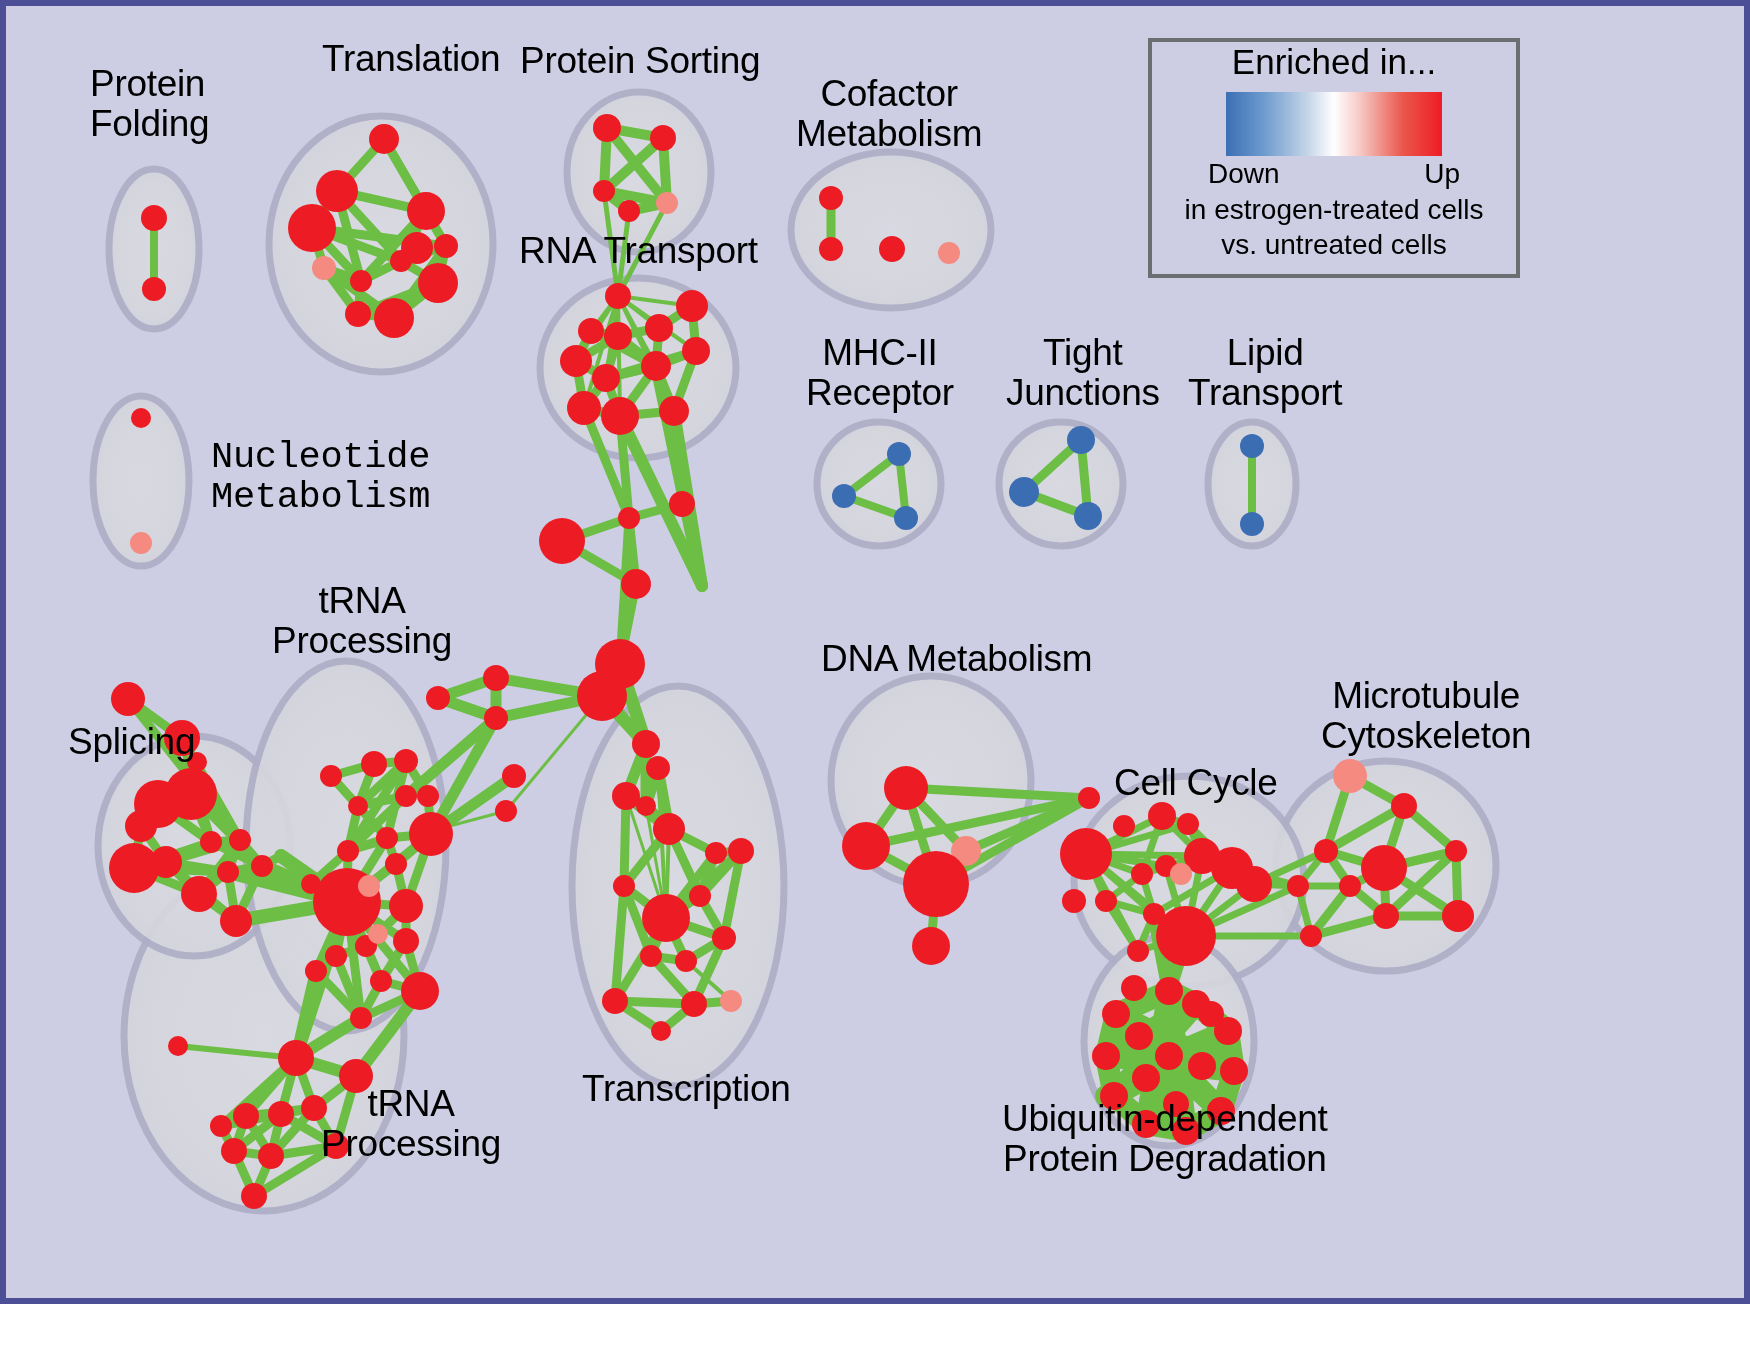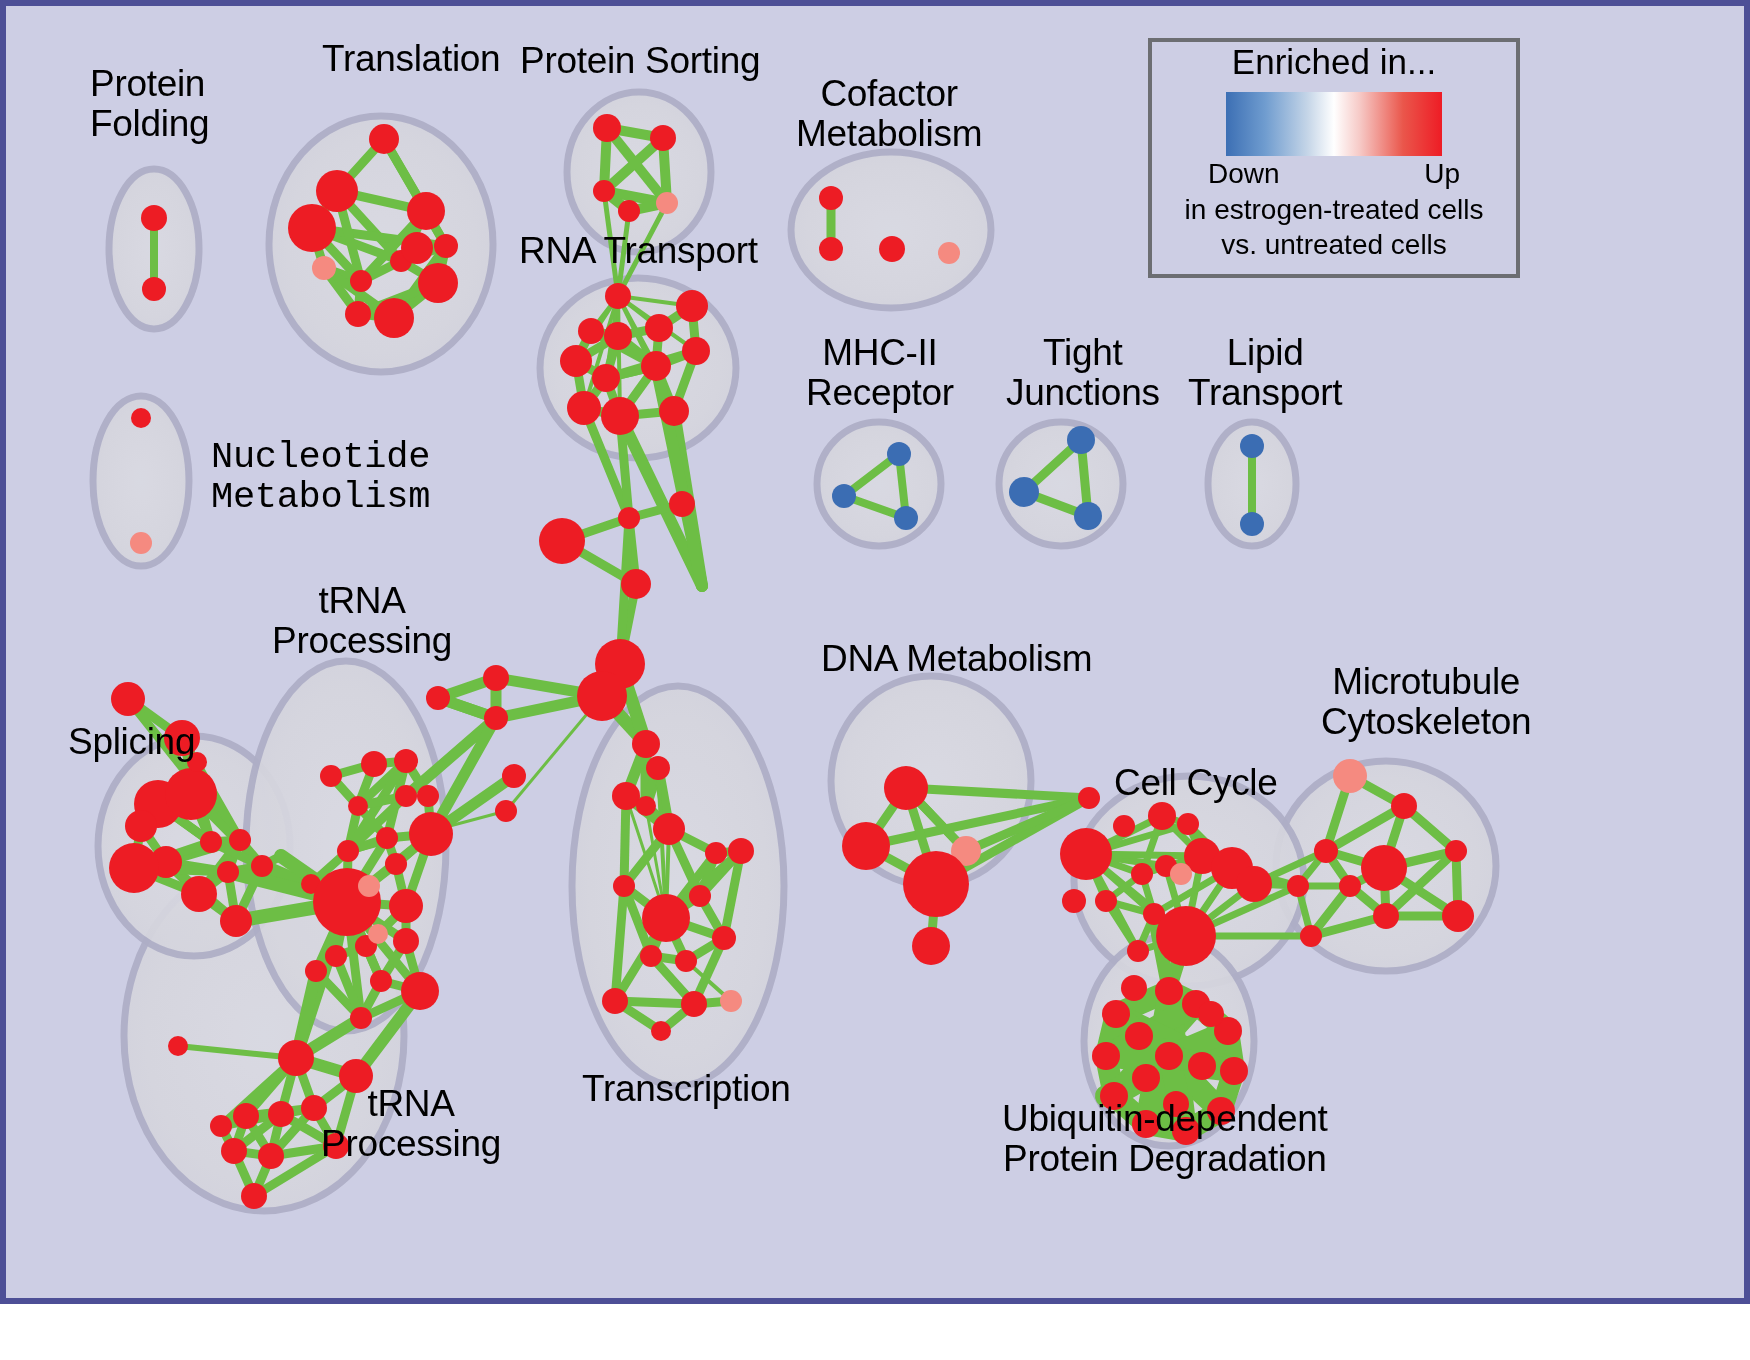--- a/index.html
+++ b/index.html
@@ -719,21 +719,21 @@
   <div class="clabel" style="left:1000px;top:327px;">Tight
 Junctions</div>
   <div class="clabel" style="left:1182px;top:327px;">Lipid
 Transport</div>
   <div class="clabel" style="left:205px;top:432px;font-family:Liberation Mono, monospace;">Nucleotide
 Metabolism</div>
   <div class="clabel" style="left:266px;top:575px;">tRNA
 Processing</div>
   <div class="clabel" style="left:62px;top:716px;">Splicing</div>
   <div class="clabel" style="left:815px;top:633px;">DNA Metabolism</div>
-  <div class="clabel" style="left:1315px;top:656px;">Microtubule
+  <div class="clabel" style="left:1315px;top:670px;">Microtubule
 Cytoskeleton</div>
   <div class="clabel" style="left:1108px;top:757px;">Cell Cycle</div>
   <div class="clabel" style="left:576px;top:1063px;">Transcription</div>
   <div class="clabel" style="left:315px;top:1078px;">tRNA
 Processing</div>
   <div class="clabel" style="left:996px;top:1093px;">Ubiquitin-dependent
 Protein Degradation</div>
 
   <div id="legend">
     <div class="ltitle">Enriched in...</div>

